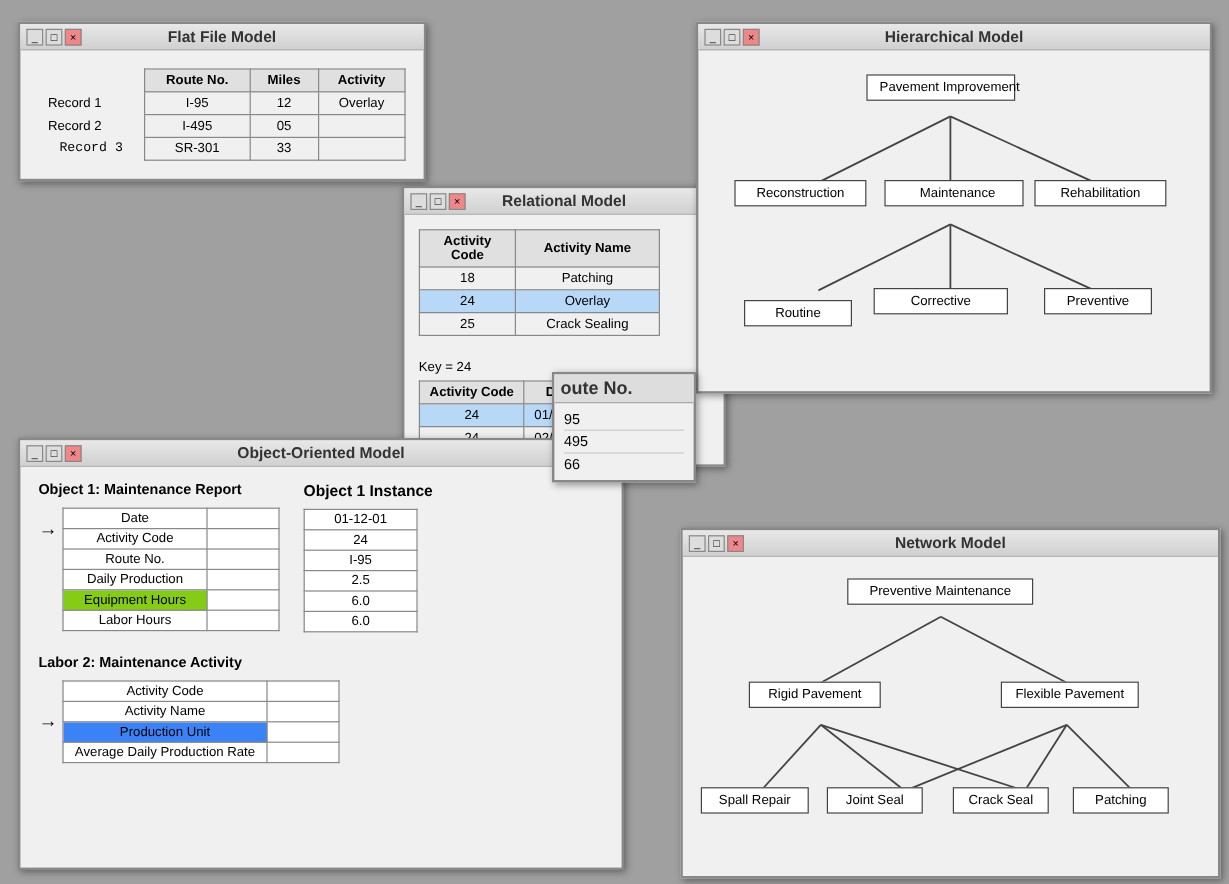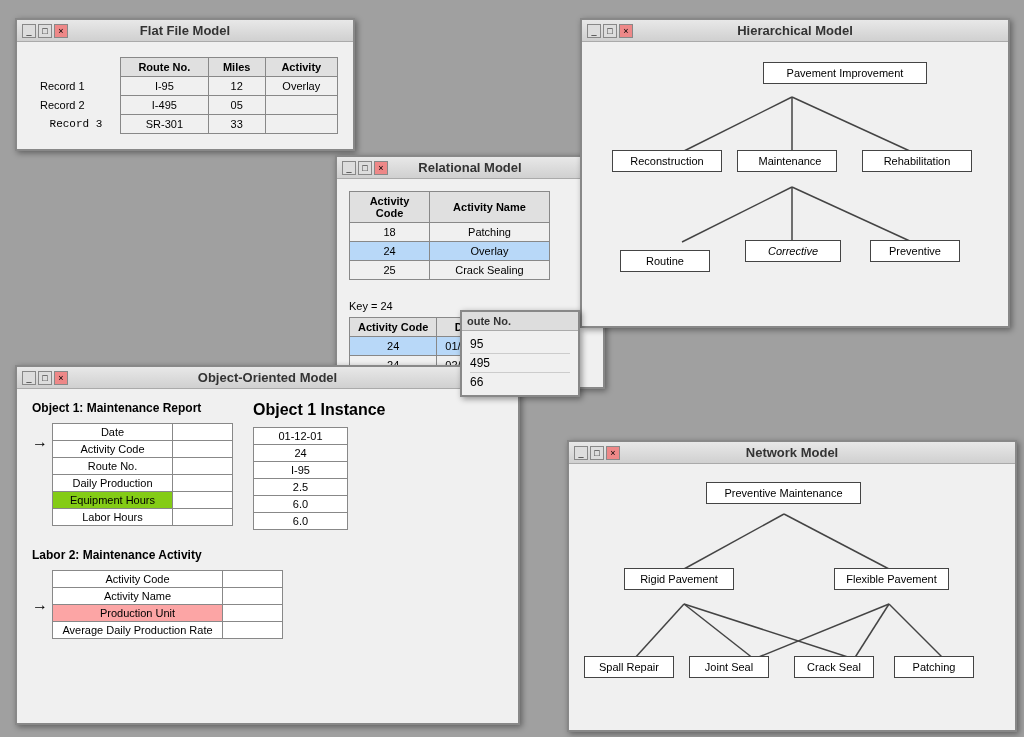--- a/index.html
+++ b/index.html
@@ -202,21 +202,21 @@
             <td>I-66</td>
           </tr>
         </tbody>
       </table>
     </div>
   </div>
 </div>
 
 <div class="window" style="left:460px; top:310px; width:120px; z-index:5;">
   <div class="window-titlebar" style="background:#ddd;">
-    <div style="font-size:11px; font-weight:bold; color:#333;">oute No.</div>
+    <div style="font-size:15px; font-weight:bold; color:#333;">oute No.</div>
   </div>
   <div class="window-content" style="padding:4px 8px;">
     <div style="padding:2px 0; border-bottom:1px solid #ccc;">95</div>
     <div style="padding:2px 0; border-bottom:1px solid #ccc;">495</div>
     <div style="padding:2px 0;">66</div>
   </div>
 </div>
 
 <div class="window" style="left:580px; top:18px; width:430px; height:310px;">
   <div class="window-titlebar">
@@ -233,38 +233,38 @@
 
       <line x1="210" y1="55" x2="100" y2="110" stroke="#444" stroke-width="1.5"></line>
       <line x1="210" y1="55" x2="210" y2="110" stroke="#444" stroke-width="1.5"></line>
       <line x1="210" y1="55" x2="330" y2="110" stroke="#444" stroke-width="1.5"></line>
 
       <line x1="210" y1="145" x2="100" y2="200" stroke="#444" stroke-width="1.5"></line>
       <line x1="210" y1="145" x2="210" y2="200" stroke="#444" stroke-width="1.5"></line>
       <line x1="210" y1="145" x2="330" y2="200" stroke="#444" stroke-width="1.5"></line>
     </svg>
 
-    <div class="tree-node" style="left:140px; top:20px; width:164px;margin-left:41px;">
+    <div class="tree-node" style="left:140px; top:20px; width:124px;">
       <span>Pavement Improvement</span>
     </div>
 
     <div class="tree-node" style="left:30px; top:108px; width:110px;">
       <span>Reconstruction</span>
     </div>
-    <div class="tree-node" style="left:155px; top:108px; width:100px;padding-left:16px;">
+    <div class="tree-node" style="left:155px; top:108px; width:116px;padding-left:16px;">
       <span>Maintenance</span>
     </div>
     <div class="tree-node" style="left:280px; top:108px; width:110px;">
       <span>Rehabilitation</span>
     </div>
 
     <div class="tree-node" style="left:38px; top:208px; width:90px;">
       <span>Routine</span>
     </div>
-    <div class="tree-node" style="left:163px; top:198px; width:96px;font-style:italic;">
+    <div class="tree-node" style="left:146px; top:198px; width:112px;">
       <span>Corrective</span>
     </div>
     <div class="tree-node" style="left:288px; top:198px; width:90px;">
       <span>Preventive</span>
     </div>
   </div>
 </div>
 
 <div class="window" style="left:15px; top:365px; width:505px; height:360px;">
   <div class="window-titlebar">
@@ -312,21 +312,21 @@
               <tr>
                 <td style="border:1px solid #888; padding:2px 8px; background:white;">Labor Hours</td>
                 <td style="border:1px solid #888; padding:2px 8px; background:white;"></td>
               </tr>
             </tbody>
           </table>
         </div>
       </div>
 
       <div>
-        <div style="font-weight:bold; margin-bottom:8px; font-size:16px;">
+        <div style="font-weight:bold; margin-bottom:8px; font-size:13px;">
           <span>Object 1 Instance</span>
         </div>
         <table style="border-collapse:collapse;">
           <tbody>
             <tr>
                 <td style="border:1px solid #888; padding:2px 15px; background:white; width:94px;">01-12-01</td>
               </tr>
             <tr>
                 <td style="border:1px solid #888; padding:2px 15px; background:white;">24</td>
               </tr>
@@ -358,21 +358,21 @@
             <tbody>
               <tr>
                 <td style="border:1px solid #888; padding:2px 8px; background:white; width:170px;">Activity Code</td>
                 <td style="border:1px solid #888; padding:2px 8px; background:white; width:60px;"></td>
               </tr>
               <tr>
                 <td style="border:1px solid #888; padding:2px 8px; background:white;">Activity Name</td>
                 <td style="border:1px solid #888; padding:2px 8px; background:white;"></td>
               </tr>
               <tr>
-                <td style="border:1px solid #888; padding:2px 8px; background:#fca5a5;">Production Unit</td>
+                <td style="border:1px solid #888; padding:2px 8px; background:#3b82f6;">Production Unit</td>
                 <td style="border:1px solid #888; padding:2px 8px; background:white;"></td>
               </tr>
               <tr>
                 <td style="border:1px solid #888; padding:2px 8px; background:white;">Average Daily Production Rate</td>
                 <td style="border:1px solid #888; padding:2px 8px; background:white;"></td>
               </tr>
             </tbody>
           </table>
         </div>
       </div>

